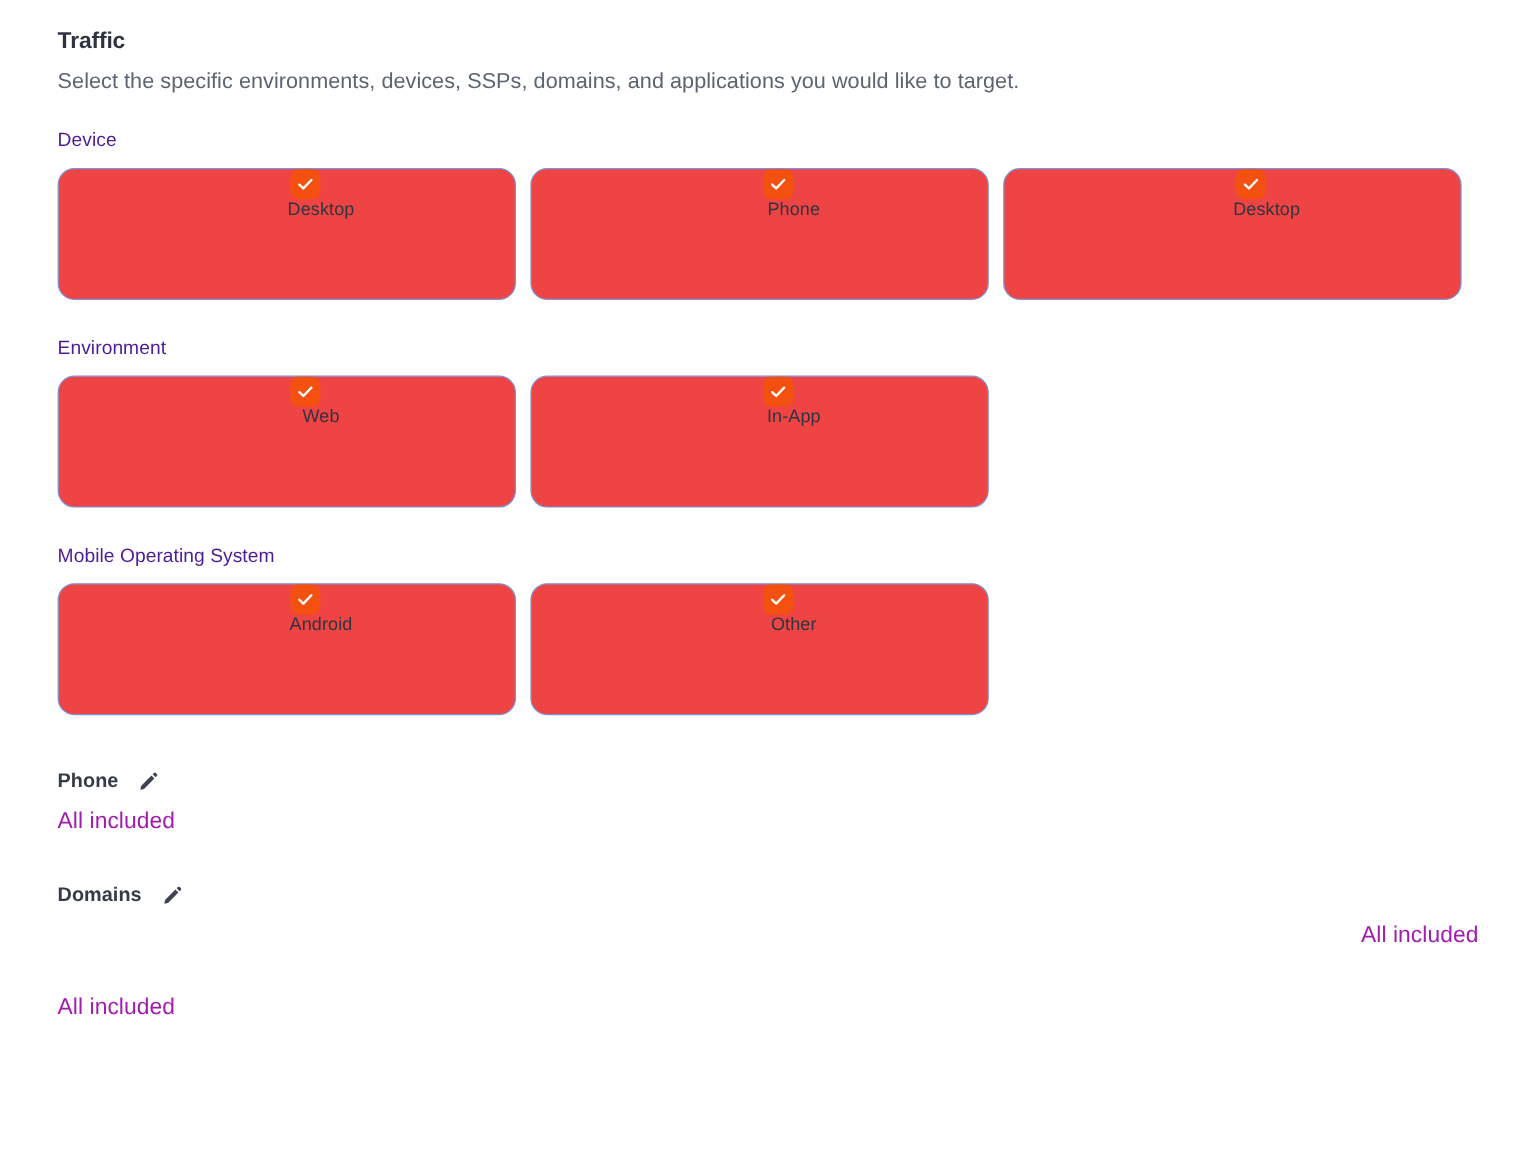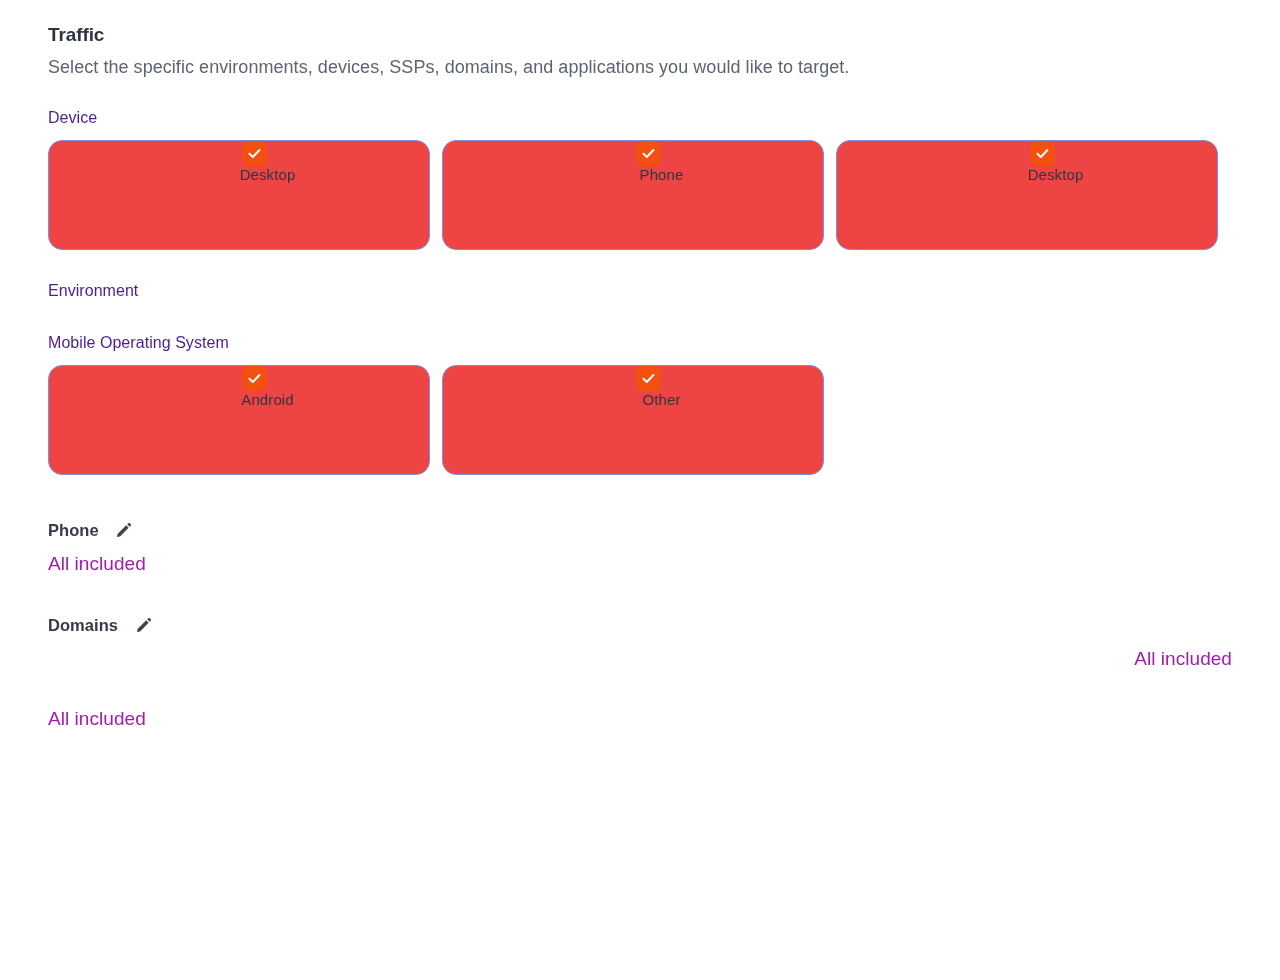--- a/index.html
+++ b/index.html
@@ -164,20 +164,41 @@
           </svg>
         </span>
         <span class="option-label">Desktop</span>
       </div>
 
     </div>
   </div>
 
   <div class="section">
     <div class="section-label">Environment</div>
+    <div class="card-row">
+
+      <div class="option-card">
+        <span class="checkbox">
+          <svg width="15" height="15" viewBox="0 0 16 16" aria-hidden="true">
+            <path d="M2.6 8.3 L6.2 11.7 L13.3 4.3" fill="none" stroke="#ffffff" stroke-width="2.1" stroke-linecap="round" stroke-linejoin="round"></path>
+          </svg>
+        </span>
+        <span class="option-label">Web</span>
+      </div>
+
+      <div class="option-card">
+        <span class="checkbox">
+          <svg width="15" height="15" viewBox="0 0 16 16" aria-hidden="true">
+            <path d="M2.6 8.3 L6.2 11.7 L13.3 4.3" fill="none" stroke="#ffffff" stroke-width="2.1" stroke-linecap="round" stroke-linejoin="round"></path>
+          </svg>
+        </span>
+        <span class="option-label">In-App</span>
+      </div>
+
+    </div>
   </div>
 
   <div class="section">
     <div class="section-label">Mobile Operating System</div>
     <div class="card-row">
 
       <div class="option-card">
         <span class="checkbox">
           <svg width="15" height="15" viewBox="0 0 16 16" aria-hidden="true">
             <path d="M2.6 8.3 L6.2 11.7 L13.3 4.3" fill="none" stroke="#ffffff" stroke-width="2.1" stroke-linecap="round" stroke-linejoin="round"></path>

